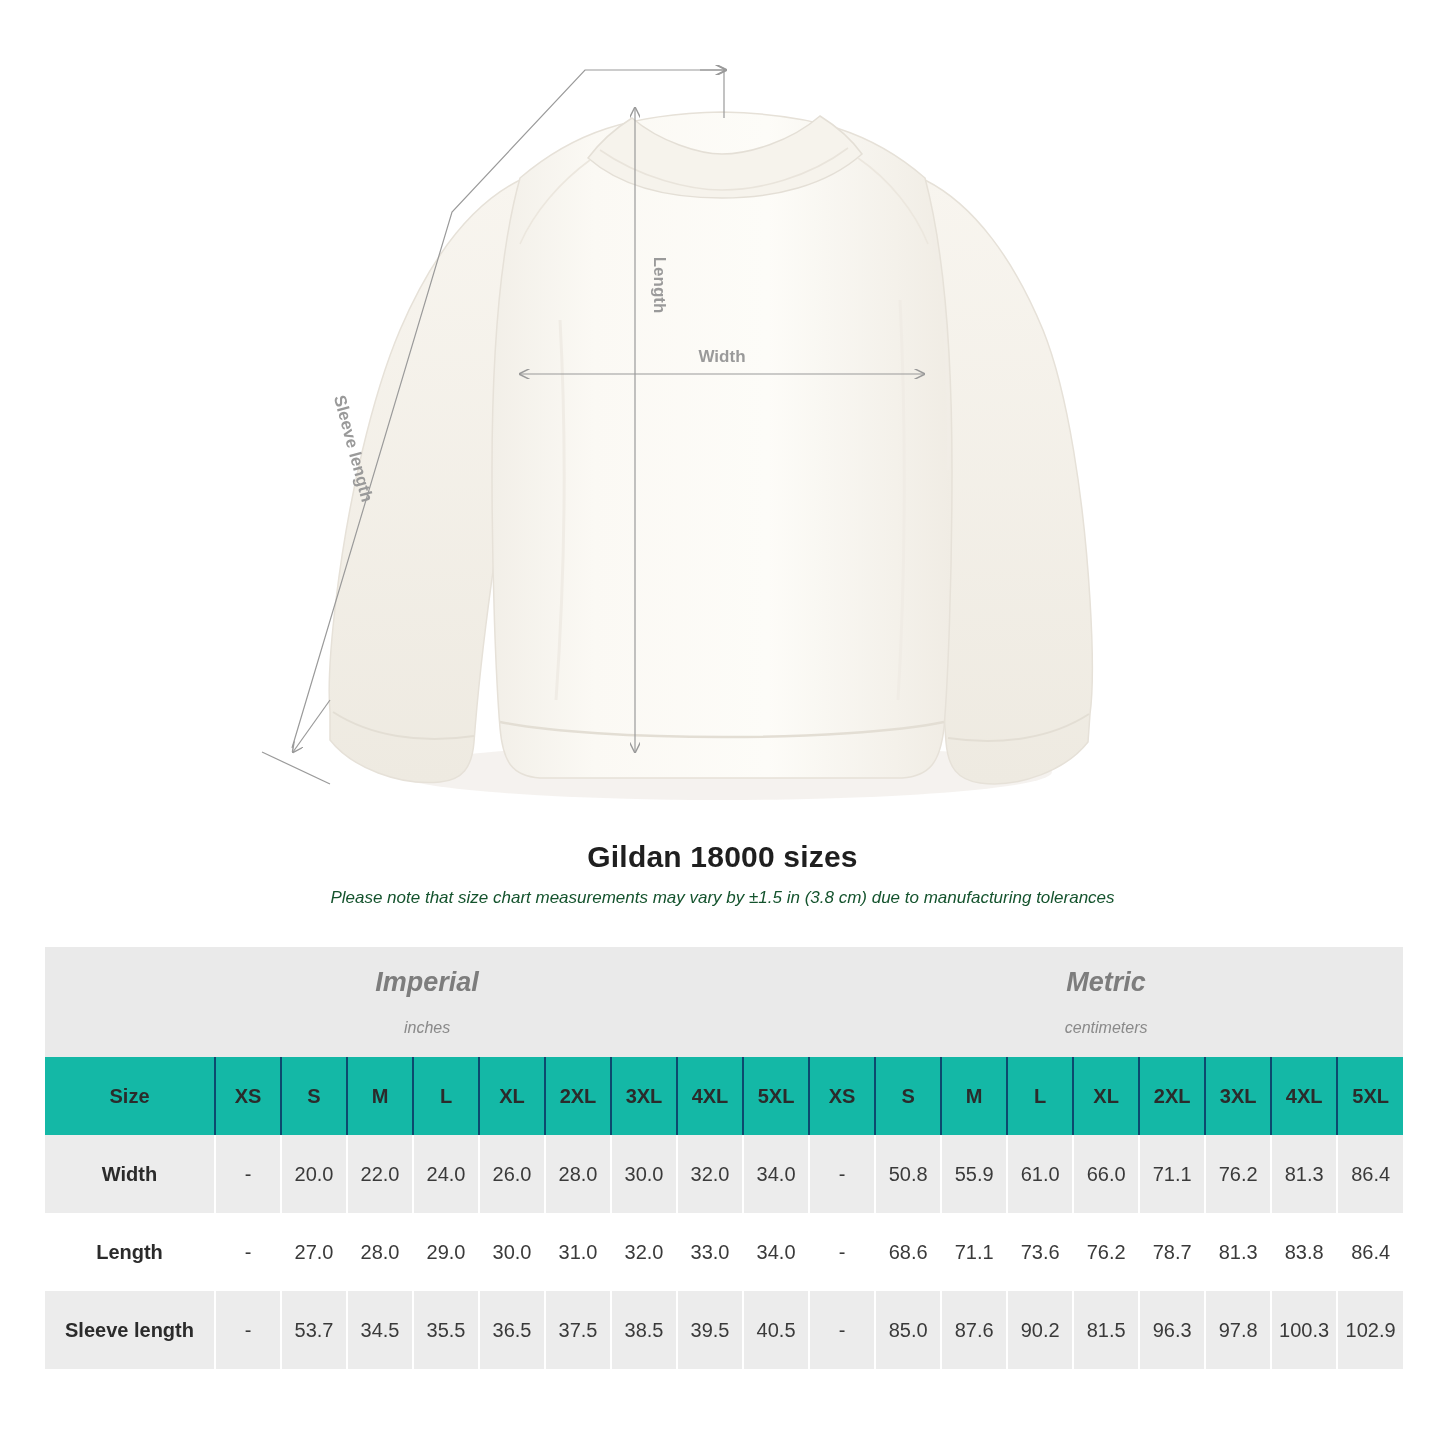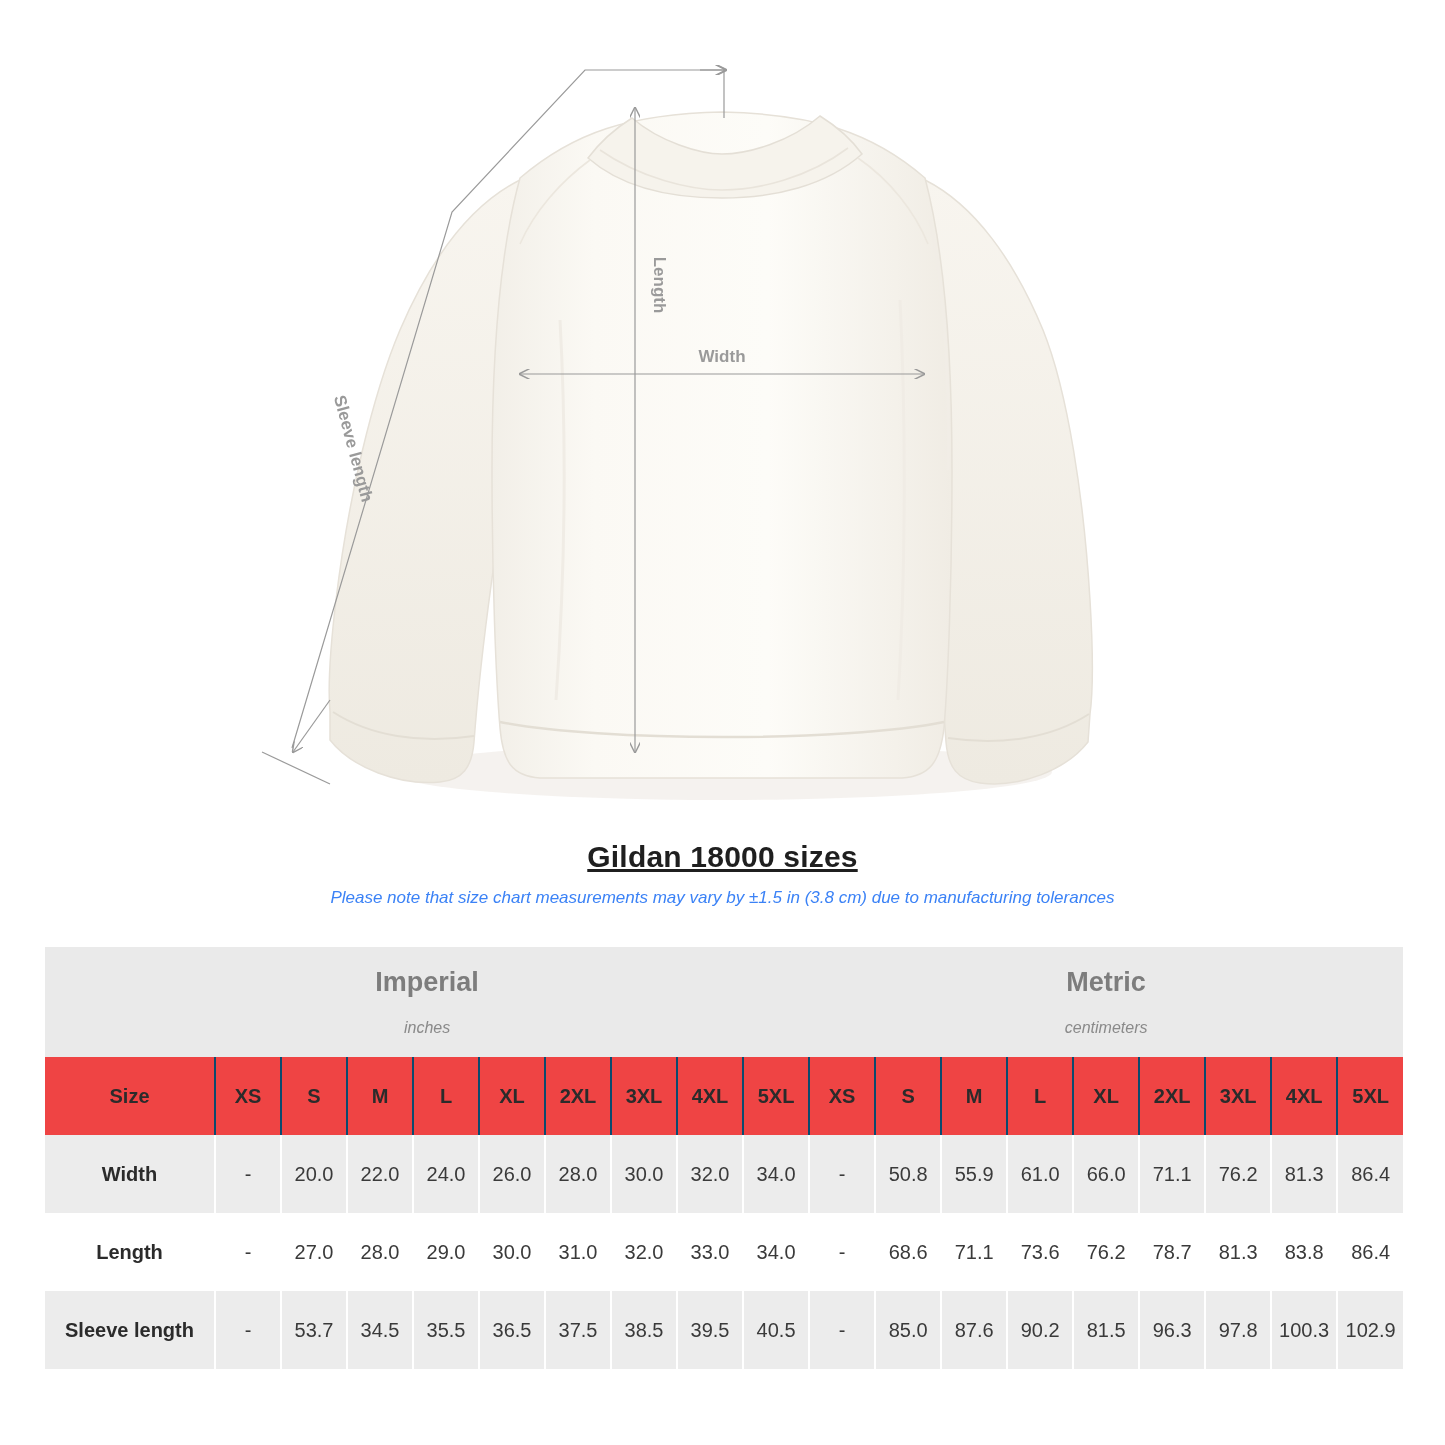--- a/index.html
+++ b/index.html
@@ -39,27 +39,26 @@
     top: 840px;
     left: 0;
     width: 1445px;
     text-align: center;
   }
   .chart-title {
     font-size: 30px;
     font-weight: bold;
     color: #1f1f1f;
     letter-spacing: 0.2px;
-    text-decoration: underline;
   }
   .chart-note {
     margin-top: 14px;
     font-size: 17px;
     font-style: italic;
-    color: #3b82f6;
+    color: #14532d;
   }
 
   
   .table-wrap {
     position: absolute;
     top: 947px;
     left: 45px;
     width: 1355px;
   }
   table.size-table {
@@ -74,38 +73,39 @@
 
   .unit-head td {
     height: 110px;
     background: #eaeaea;
     vertical-align: middle;
     text-align: center;
   }
   .unit-title {
     font-size: 27px;
     font-weight: bold;
+    font-style: italic;
     color: #7d7d7d;
     line-height: 1.15;
   }
   .unit-sub {
     font-size: 16px;
     font-style: italic;
     color: #8a8a8a;
     margin-top: 20px;
   }
 
   .header-row td {
     height: 78px;
     text-align: center;
     vertical-align: middle;
     font-size: 20px;
     font-weight: bold;
     color: #2b2b2b;
-    background: #ef4444;
+    background: #14b8a6;
   }
   .header-row td.rowlabel {
     font-size: 20px;
   }
 
   .data-row td {
     height: 78px;
     text-align: center;
     vertical-align: middle;
     font-size: 20px;

